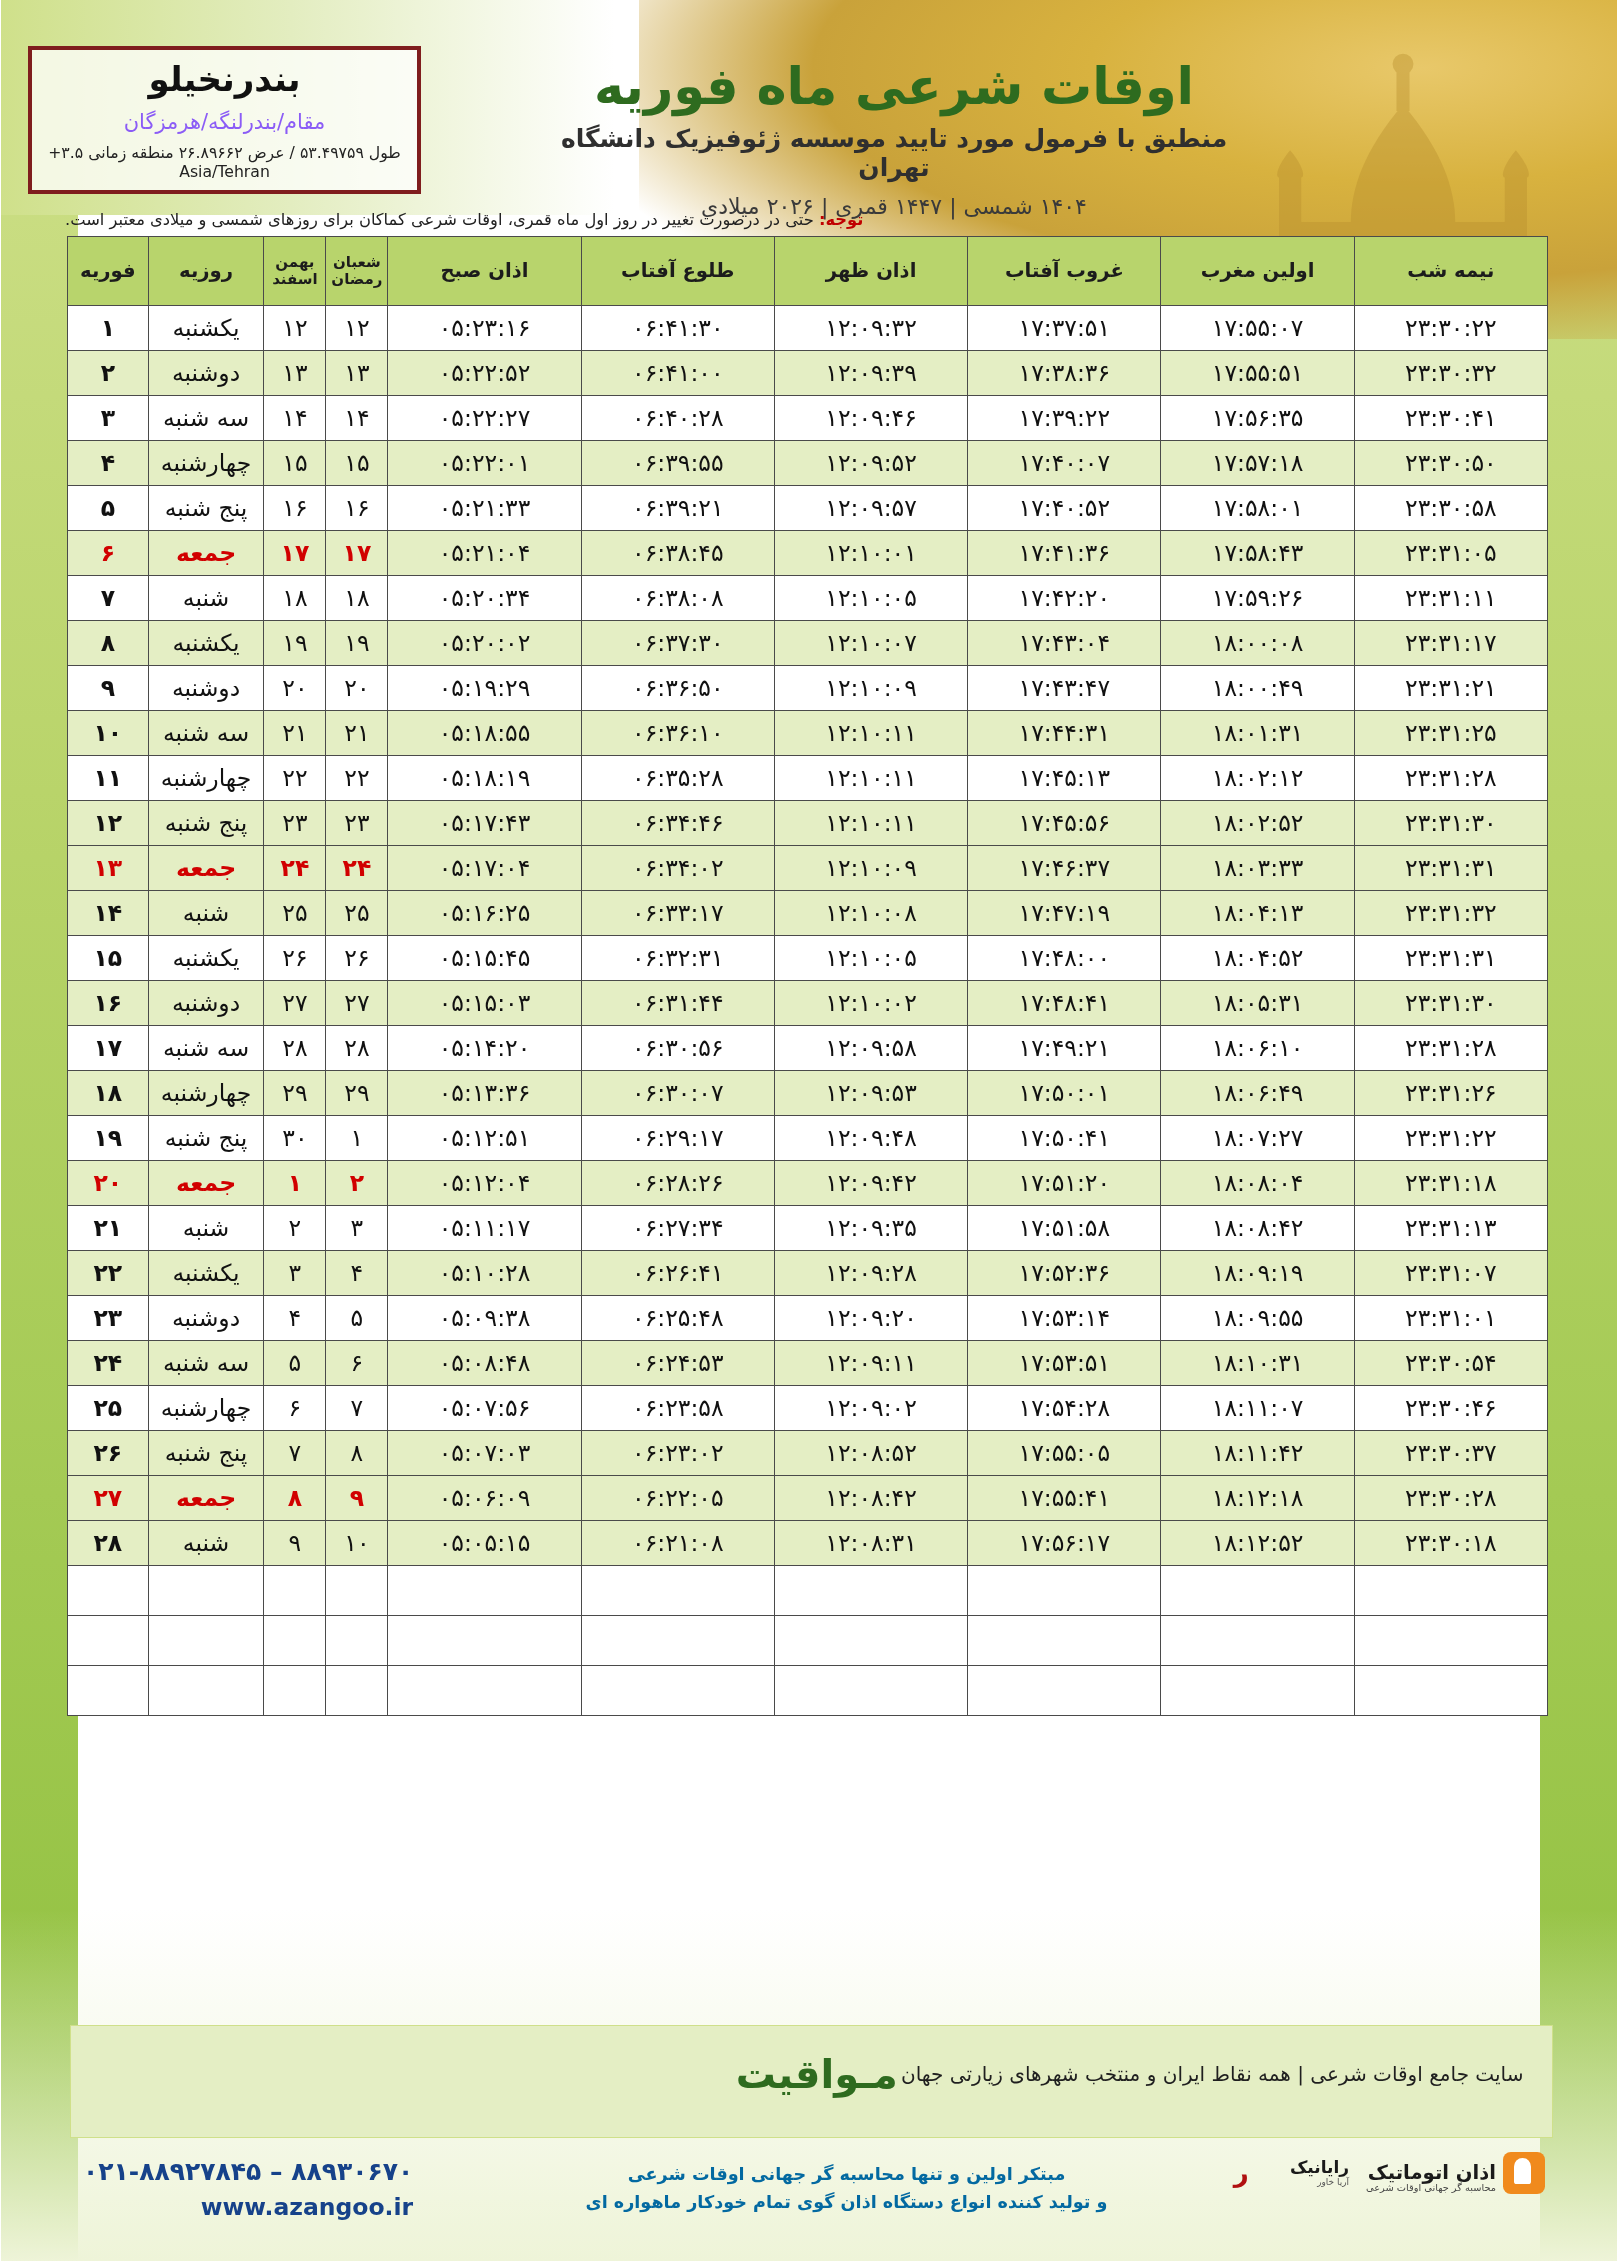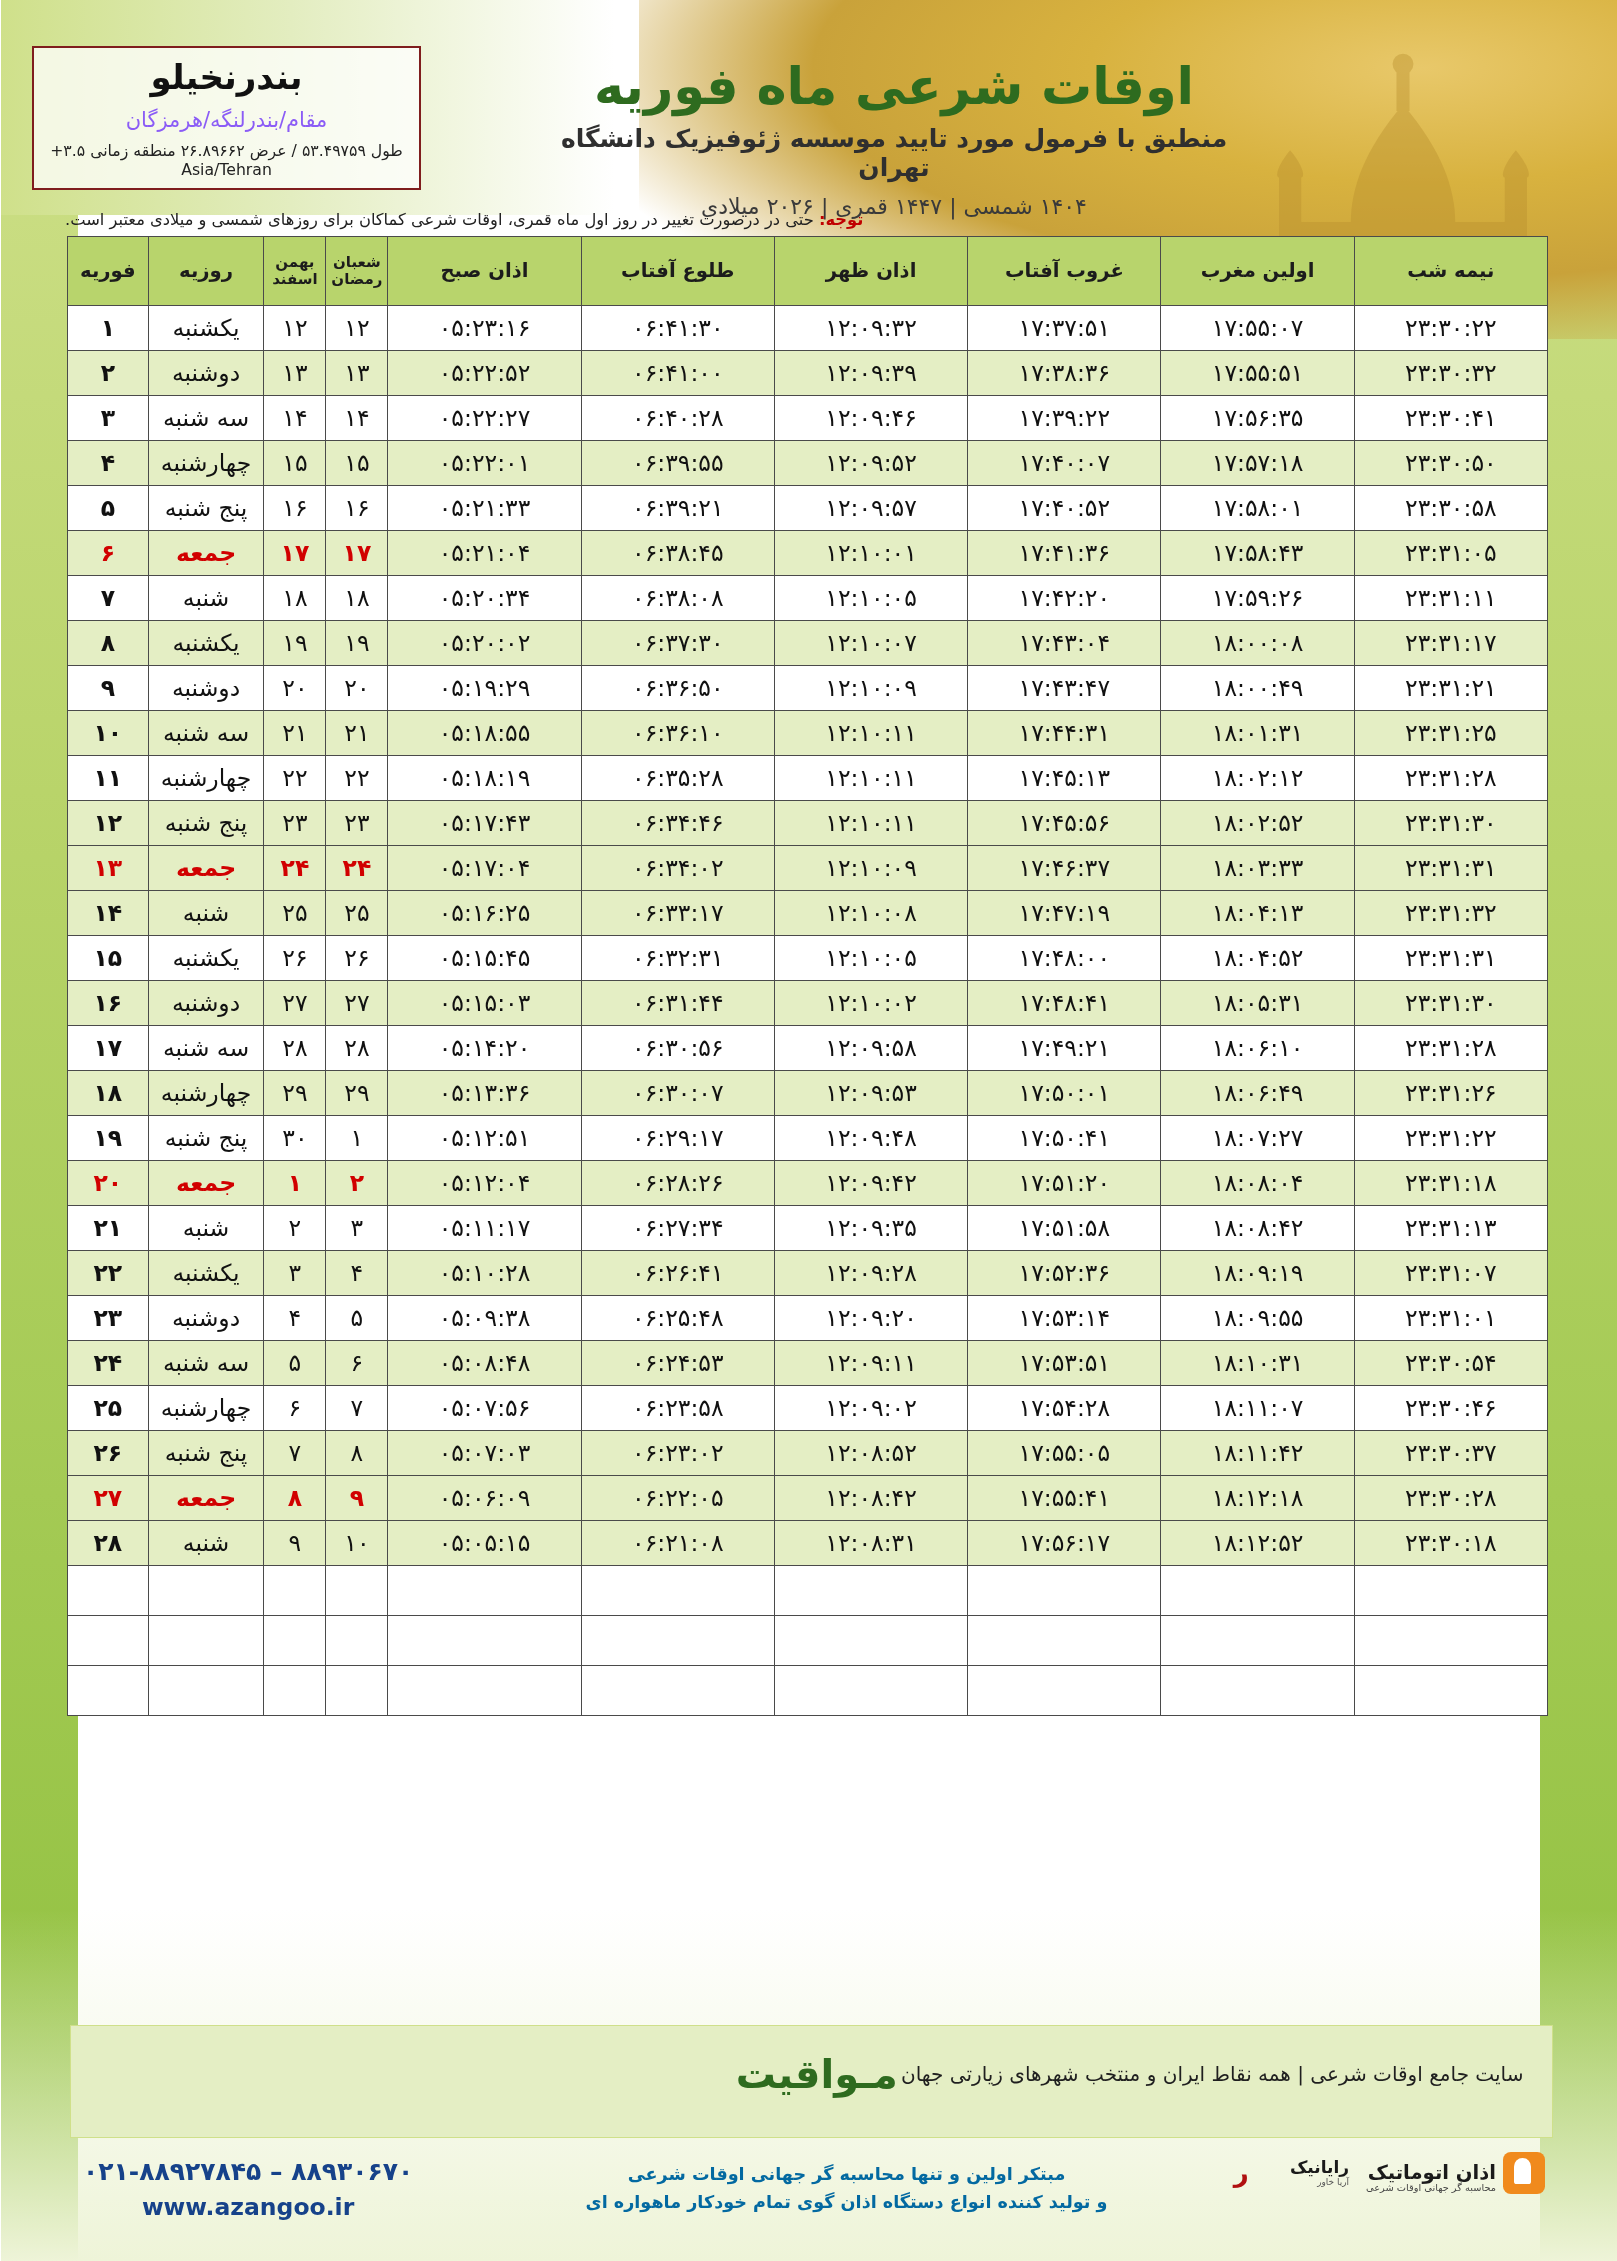--- a/index.html
+++ b/index.html
@@ -97,21 +97,21 @@
     color: #3a3a3a;
     margin-top: 11.7px;
     letter-spacing: 0.7px;
   }
 
   .city-box {
     position: absolute;
     right: 1197px;
     top: 6.5px;
     width: 372px;
-    border: 2px solid #7f1d1d;
+    border: 4px solid #7f1d1d;
     padding: 11.7px 6.5px 9px 6.5px;
     text-align: center;
     background: rgba(255,255,255,0.75);
   }
   .city-name {
     font-size: 34px;
     font-weight: bold;
     color: #111;
     line-height: 1.1;
   }
@@ -241,21 +241,21 @@
   .footer-bottom {
     position: absolute;
     left: 70px;
     top: 2148px;
     width: 1481px;
     height: 98px;
   }
   .fb-phone {
     position: absolute;
     left: 13px; top: 9px;
-    text-align: center;
+    text-align: right;
     direction: ltr;
   }
   .fb-phone .ph {
     font-size: 25px;
     color: #16428a;
     font-weight: bold;
     letter-spacing: 0.7px;
   }
   .fb-phone .web {
     font-size: 23.5px;

